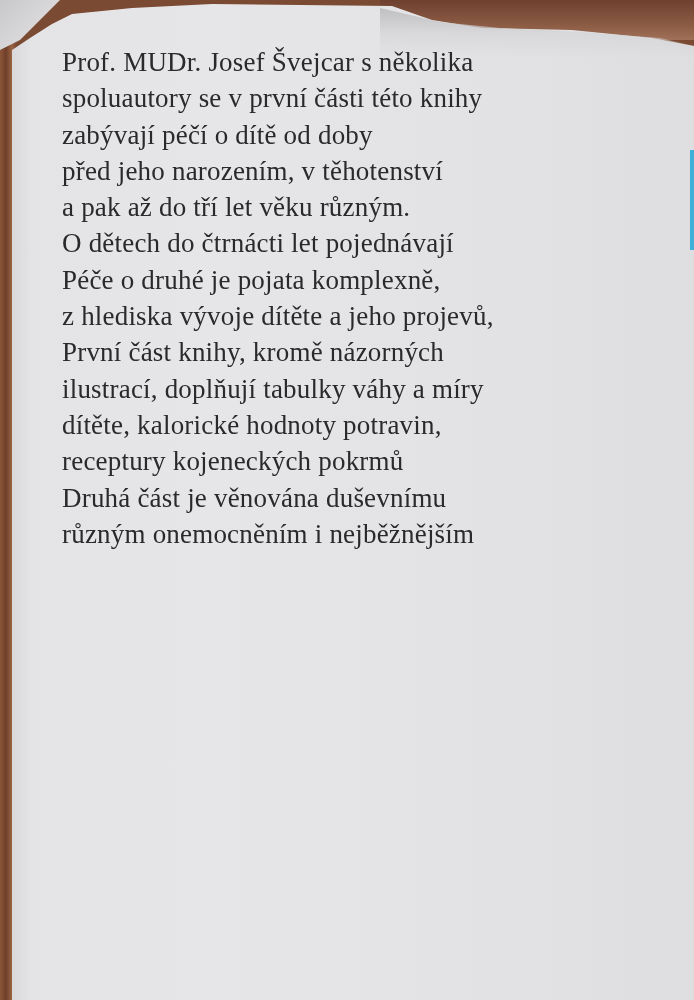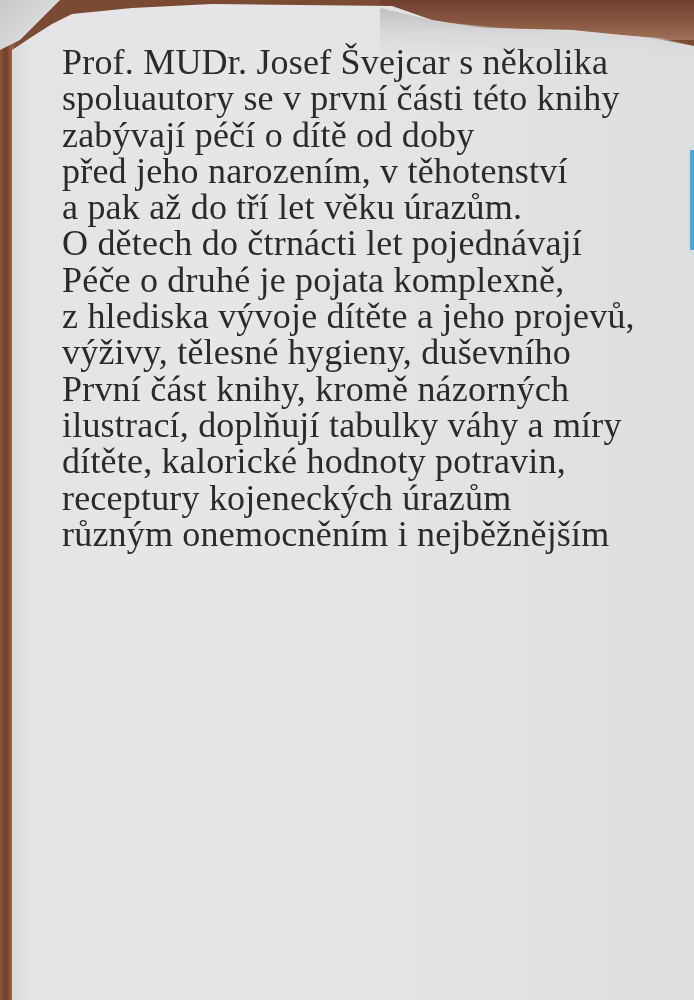--- a/index.html
+++ b/index.html
@@ -61,21 +61,21 @@
       width: 4px;
       height: 100px;
       background: #3fb0d8;
     }
     .text-block {
       position: absolute;
       left: 62px;
       top: 44px;
       width: 600px;
       font-family: "Liberation Serif", "DejaVu Serif", serif;
-      font-size: 36px;
+      font-size: 27px;
       line-height: 36.3px;
       color: #2a2a2c;
       letter-spacing: 0.2px;
     }
     .line {
       display: block;
       white-space: pre;
     }
   </style>
 </head>
@@ -86,23 +86,23 @@
 <div class="page"></div>
 <div class="torn-edge"></div>
 <div class="left-curl"></div>
 <div class="right-strip"></div>
 
 <div class="text-block">
   <span class="line">Prof. MUDr. Josef Švejcar s několika</span>
   <span class="line">spoluautory se v první části této knihy</span>
   <span class="line">zabývají péčí o dítě od doby</span>
   <span class="line">před jeho narozením, v těhotenství</span>
-  <span class="line">a pak až do tří let věku úrazům.</span>
+  <span class="line">a pak až do tří let věku různým.</span>
   <span class="line">O dětech do čtrnácti let pojednávají</span>
   <span class="line">Péče o druhé je pojata komplexně,</span>
   <span class="line">z hlediska vývoje dítěte a jeho projevů,</span>
-  <span class="line">výživy, tělesné hygieny, duševního</span>
   <span class="line">První část knihy, kromě názorných</span>
   <span class="line">ilustrací, doplňují tabulky váhy a míry</span>
   <span class="line">dítěte, kalorické hodnoty potravin,</span>
-  <span class="line">receptury kojeneckých úrazům</span>
+  <span class="line">receptury kojeneckých pokrmů</span>
+  <span class="line">Druhá část je věnována duševnímu</span>
   <span class="line">různým onemocněním i nejběžnějším</span>
 </div>
 
 </body></html>

